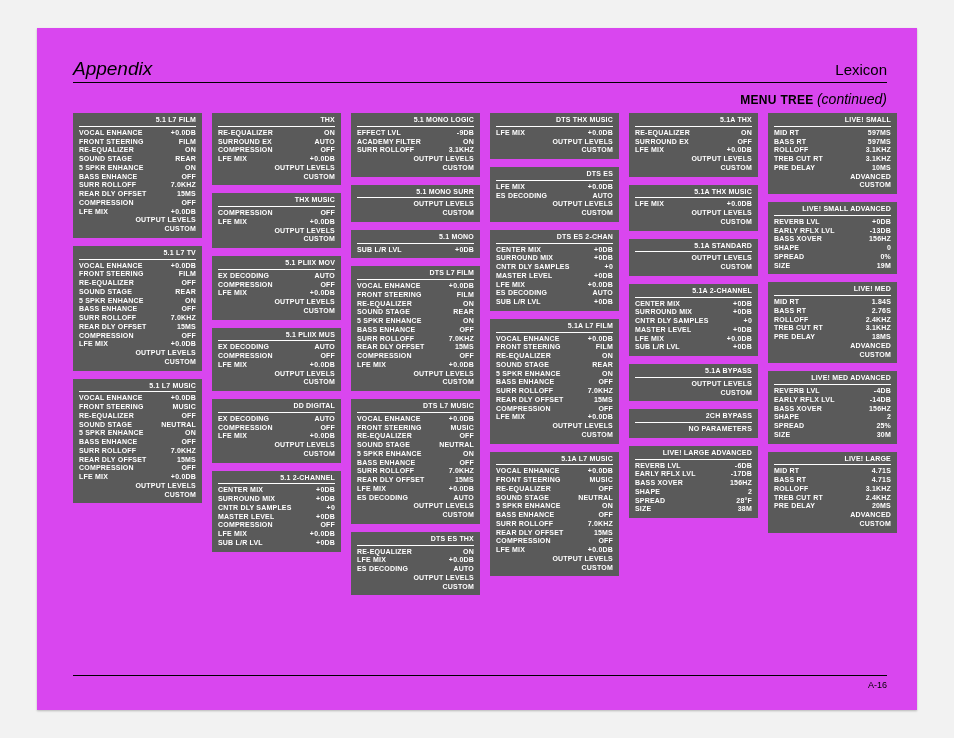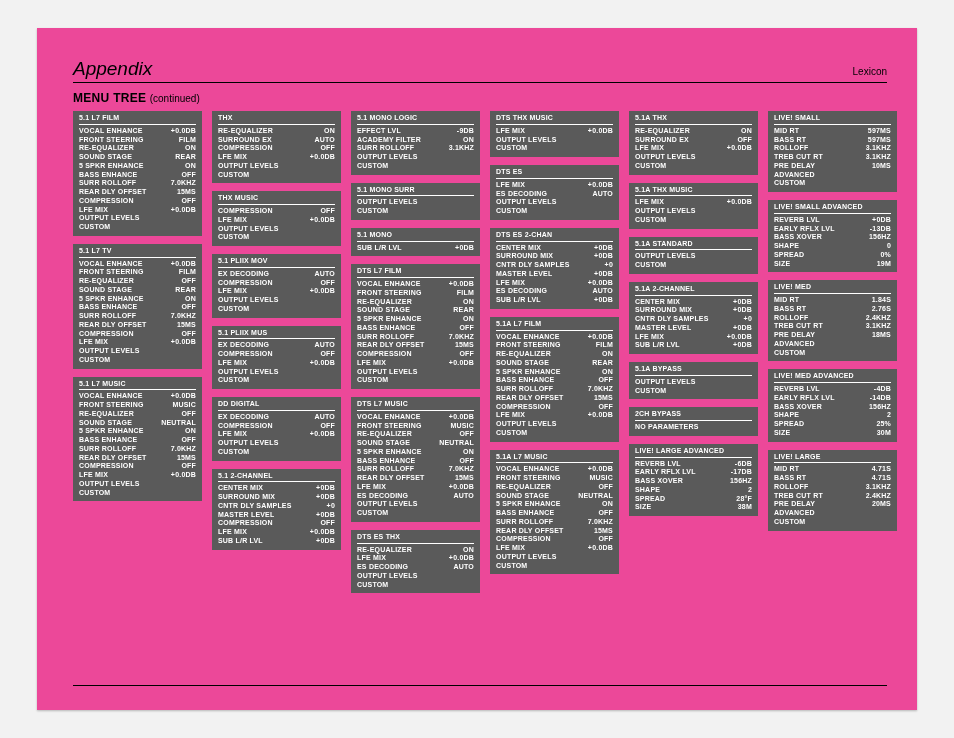--- a/index.html
+++ b/index.html
@@ -10,49 +10,50 @@
     background: #f2f2f2;
     font-family: "Helvetica Neue", Arial, sans-serif;
     position: relative;
   }
   .page {
     position: absolute;
     left: 37px;
     top: 28px;
     width: 880px;
     height: 682px;
-    background: #ec4899;
+    background: #d946ef;
     box-shadow: 0 1px 2px rgba(0,0,0,0.25);
     padding: 30px 30px 0 36px;
+    text-align: right;
   }
   .header {
     display: flex;
     justify-content: space-between;
     align-items: baseline;
     padding-bottom: 2px;
   }
   .appendix {
     font-style: italic;
     font-size: 19px;
     font-weight: 300;
   }
   .lexicon {
-    font-size: 10px;
+    font-size: 15px;
     font-weight: 400;
   }
   .rule-mid {
     height: 1px;
     background: #000;
     margin-bottom: 8px;
   }
   .menu-tree {
     font-size: 12px;
   }
   .menu-tree b { font-weight: 800; letter-spacing: .3px; }
-  .menu-tree .cont { font-size: 10px; }
+  .menu-tree .cont { font-style: italic; font-size: 14px; }
   .cols {
     margin-top: 6px;
     display: grid;
     grid-template-columns: repeat(6, 129px);
     column-gap: 10px;
     align-items: start;
   }
   .col { display: flex; flex-direction: column; }
   .box {
     background: #5a5a5a;
@@ -867,14 +868,15 @@
             <span class="v">20ms</span>
           </div>
           <div class="single">ADVANCED</div>
           <div class="single">CUSTOM</div>
         </div>
       </div>
     </div>
 
   <div class="footer">
     <div class="rule-bot"></div>
+    <div class="pg">A-16</div>
   </div>
 </div>
 
 </body></html>

